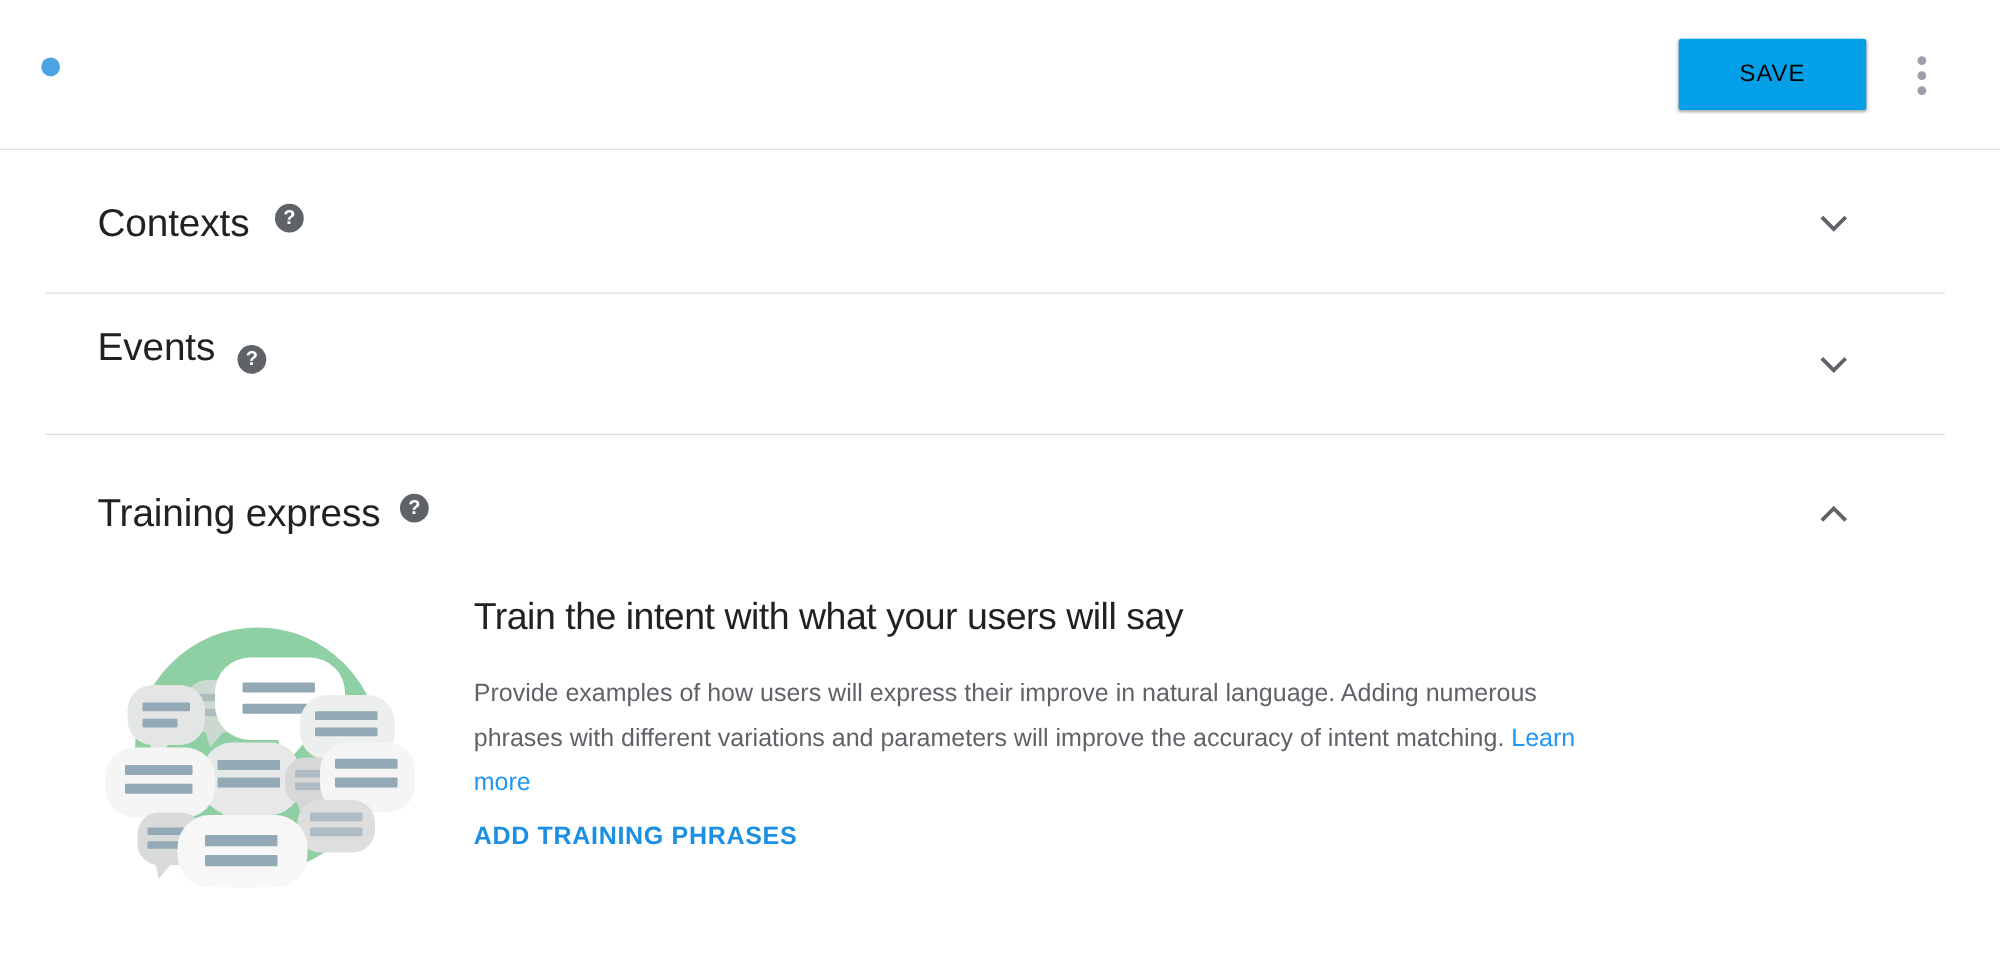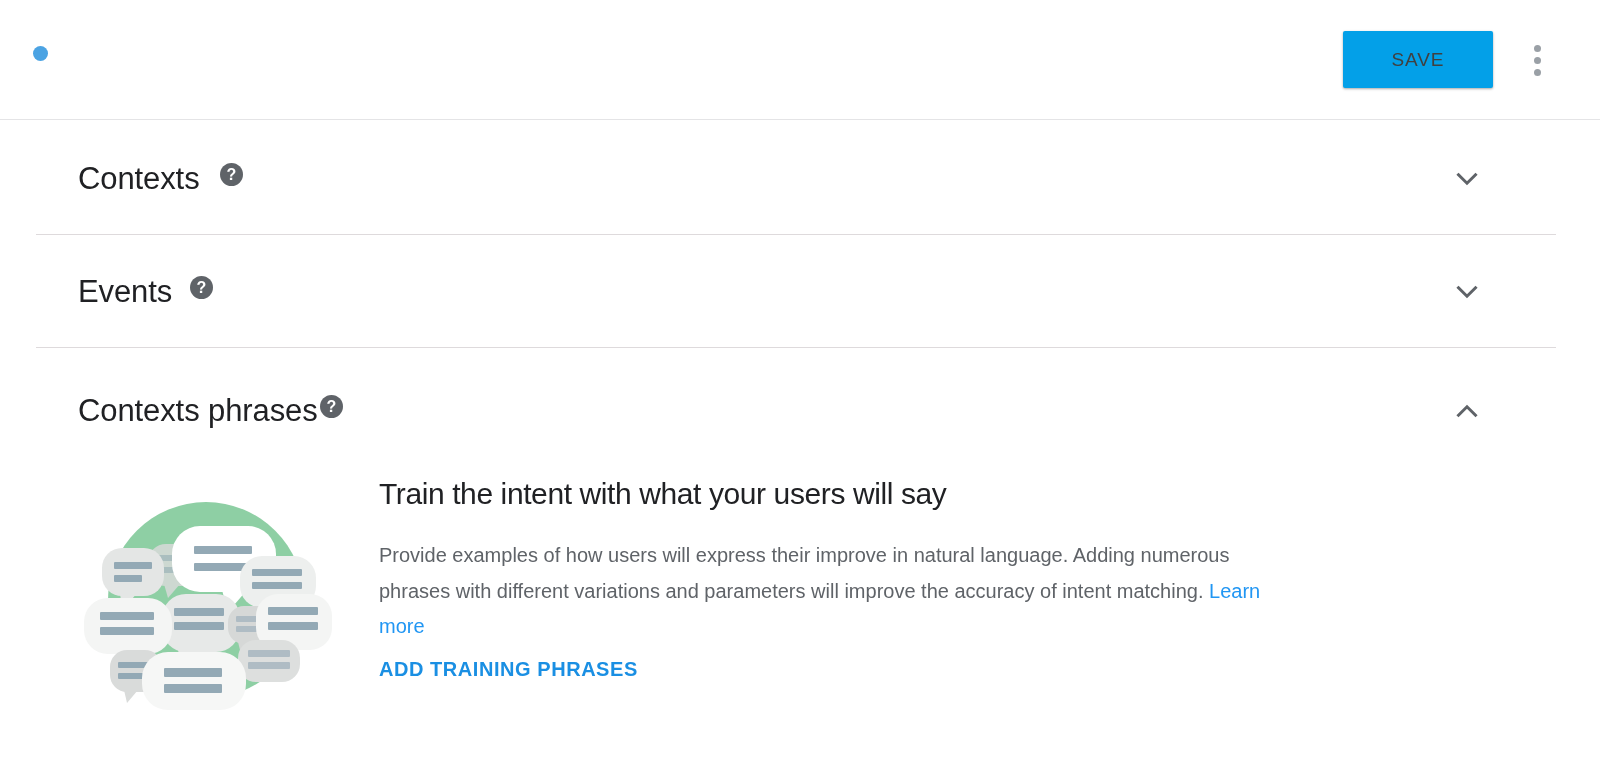--- a/index.html
+++ b/index.html
@@ -57,21 +57,21 @@
     position: absolute;
     left: 0; bottom: 0;
     width: 100%; height: 3px;
     background: #1A9AF0;
   }
   .save-button {
     position: absolute;
     left: 1343px; top: 31px;
     width: 150px; height: 57px;
     background: #03A0E8;
-    color: #404040;
+    color: #000000;
     border: none;
     border-radius: 2px;
     font-family: "Liberation Sans", sans-serif;
     font-size: 19px;
     font-weight: 500;
     letter-spacing: 0.9px;
     cursor: pointer;
     box-shadow: 0 1px 3px rgba(0,0,0,0.22), 0 1px 2px rgba(0,0,0,0.14);
   }
   .more-menu {
@@ -138,21 +138,21 @@
   }
 
   
   #sec-contexts { top: 144px; }
   #title-contexts { top: 161px; }
   #help-contexts  { left: 220px; top: 163px; }
   #chev-contexts  { top: 162px; }
   #div-1 { top: 234px; }
 
   #sec-events { top: 257px; }
-  #title-events { top: 274px; }
+  #title-events { top: 260px; }
   #help-events  { left: 190px; top: 276px; }
   #chev-events  { top: 275px; }
   #div-2 { top: 347px; }
 
   #sec-training { top: 376px; }
   #title-training { top: 393px; }
   #help-training  { left: 320px; top: 395px; }
   #chev-training  { top: 394px; }
 
   
@@ -239,21 +239,21 @@
 <div class="section-title" id="title-events">Events</div>
 <div class="help-icon" id="help-events">?</div>
 <div class="chevron" id="chev-events">
   <svg width="34" height="34" viewBox="0 0 24 24" fill="none">
     <path d="M6 9l6 6 6-6" stroke="#5f6368" stroke-width="2.1" stroke-linecap="square"></path>
   </svg>
 </div>
 <div class="section-divider" id="div-2"></div>
 
 <div class="section-header" id="sec-training"></div>
-<div class="section-title" id="title-training">Contexts phrases</div>
+<div class="section-title" id="title-training">Training express</div>
 <div class="help-icon" id="help-training">?</div>
 <div class="chevron" id="chev-training">
   <svg width="34" height="34" viewBox="0 0 24 24" fill="none">
     <path d="M6 15l6-6 6 6" stroke="#5f6368" stroke-width="2.1" stroke-linecap="square"></path>
   </svg>
 </div>
 
 <div class="empty-state">
 
   <div class="illustration">

